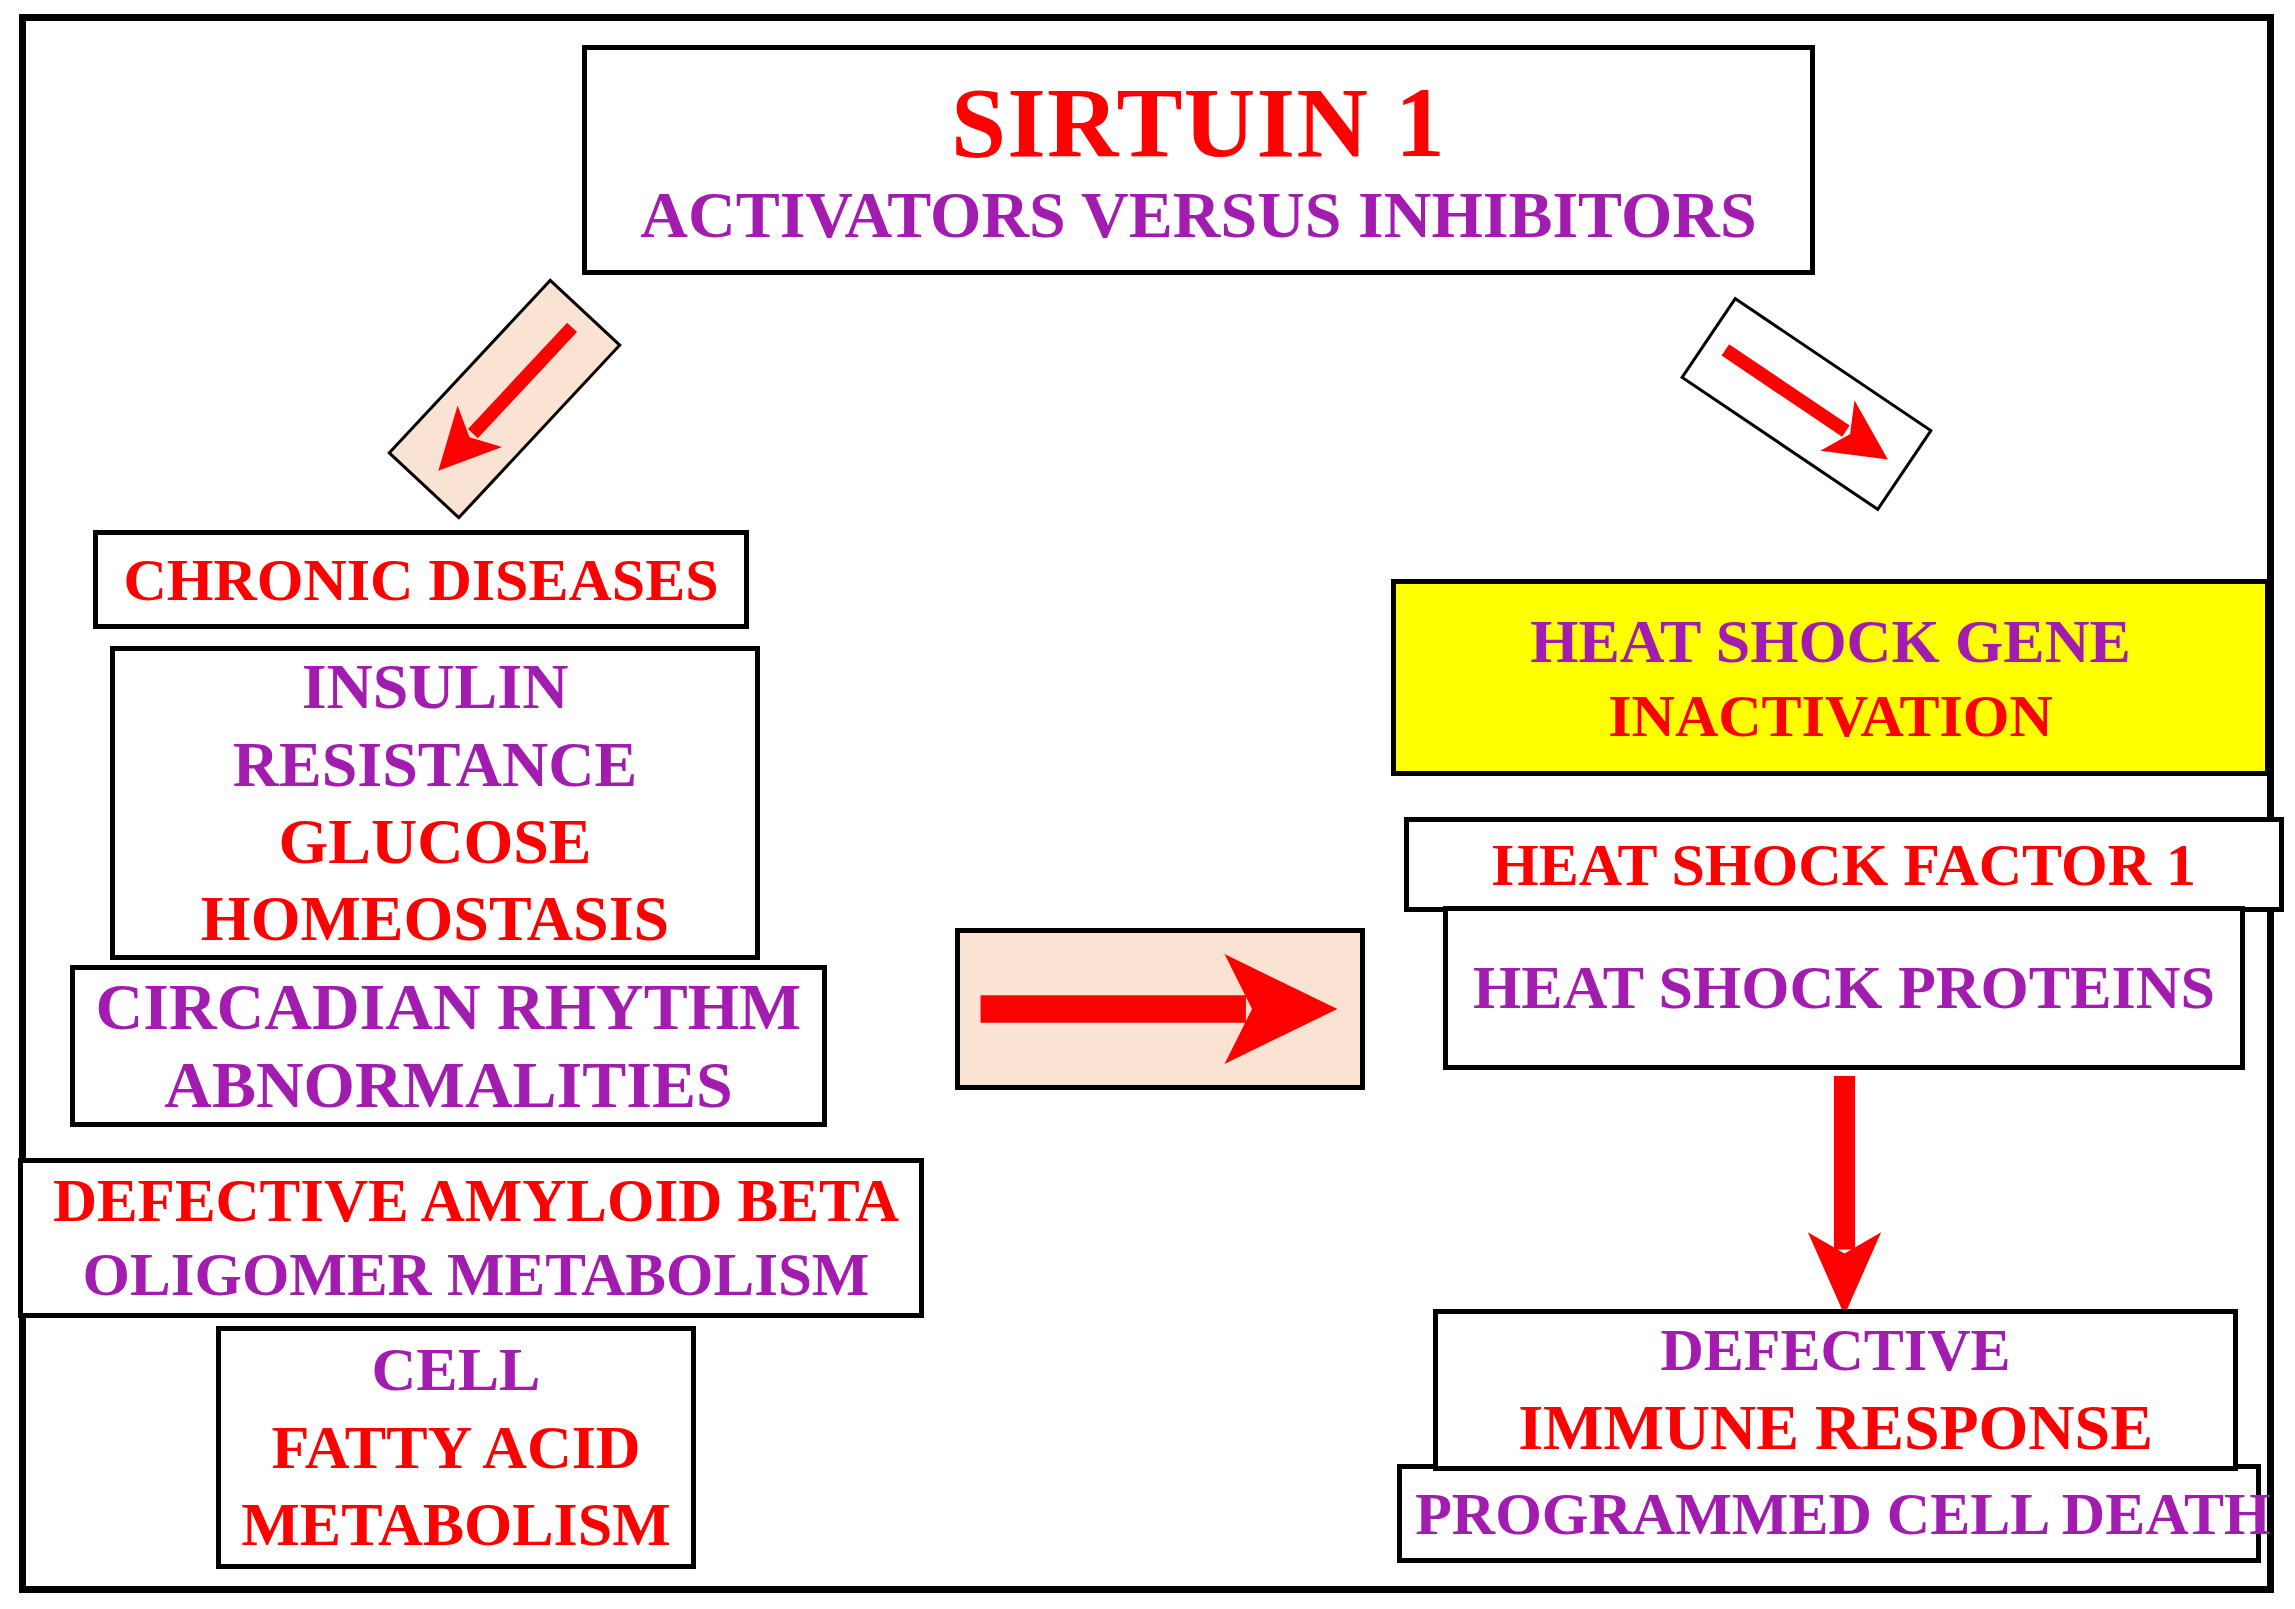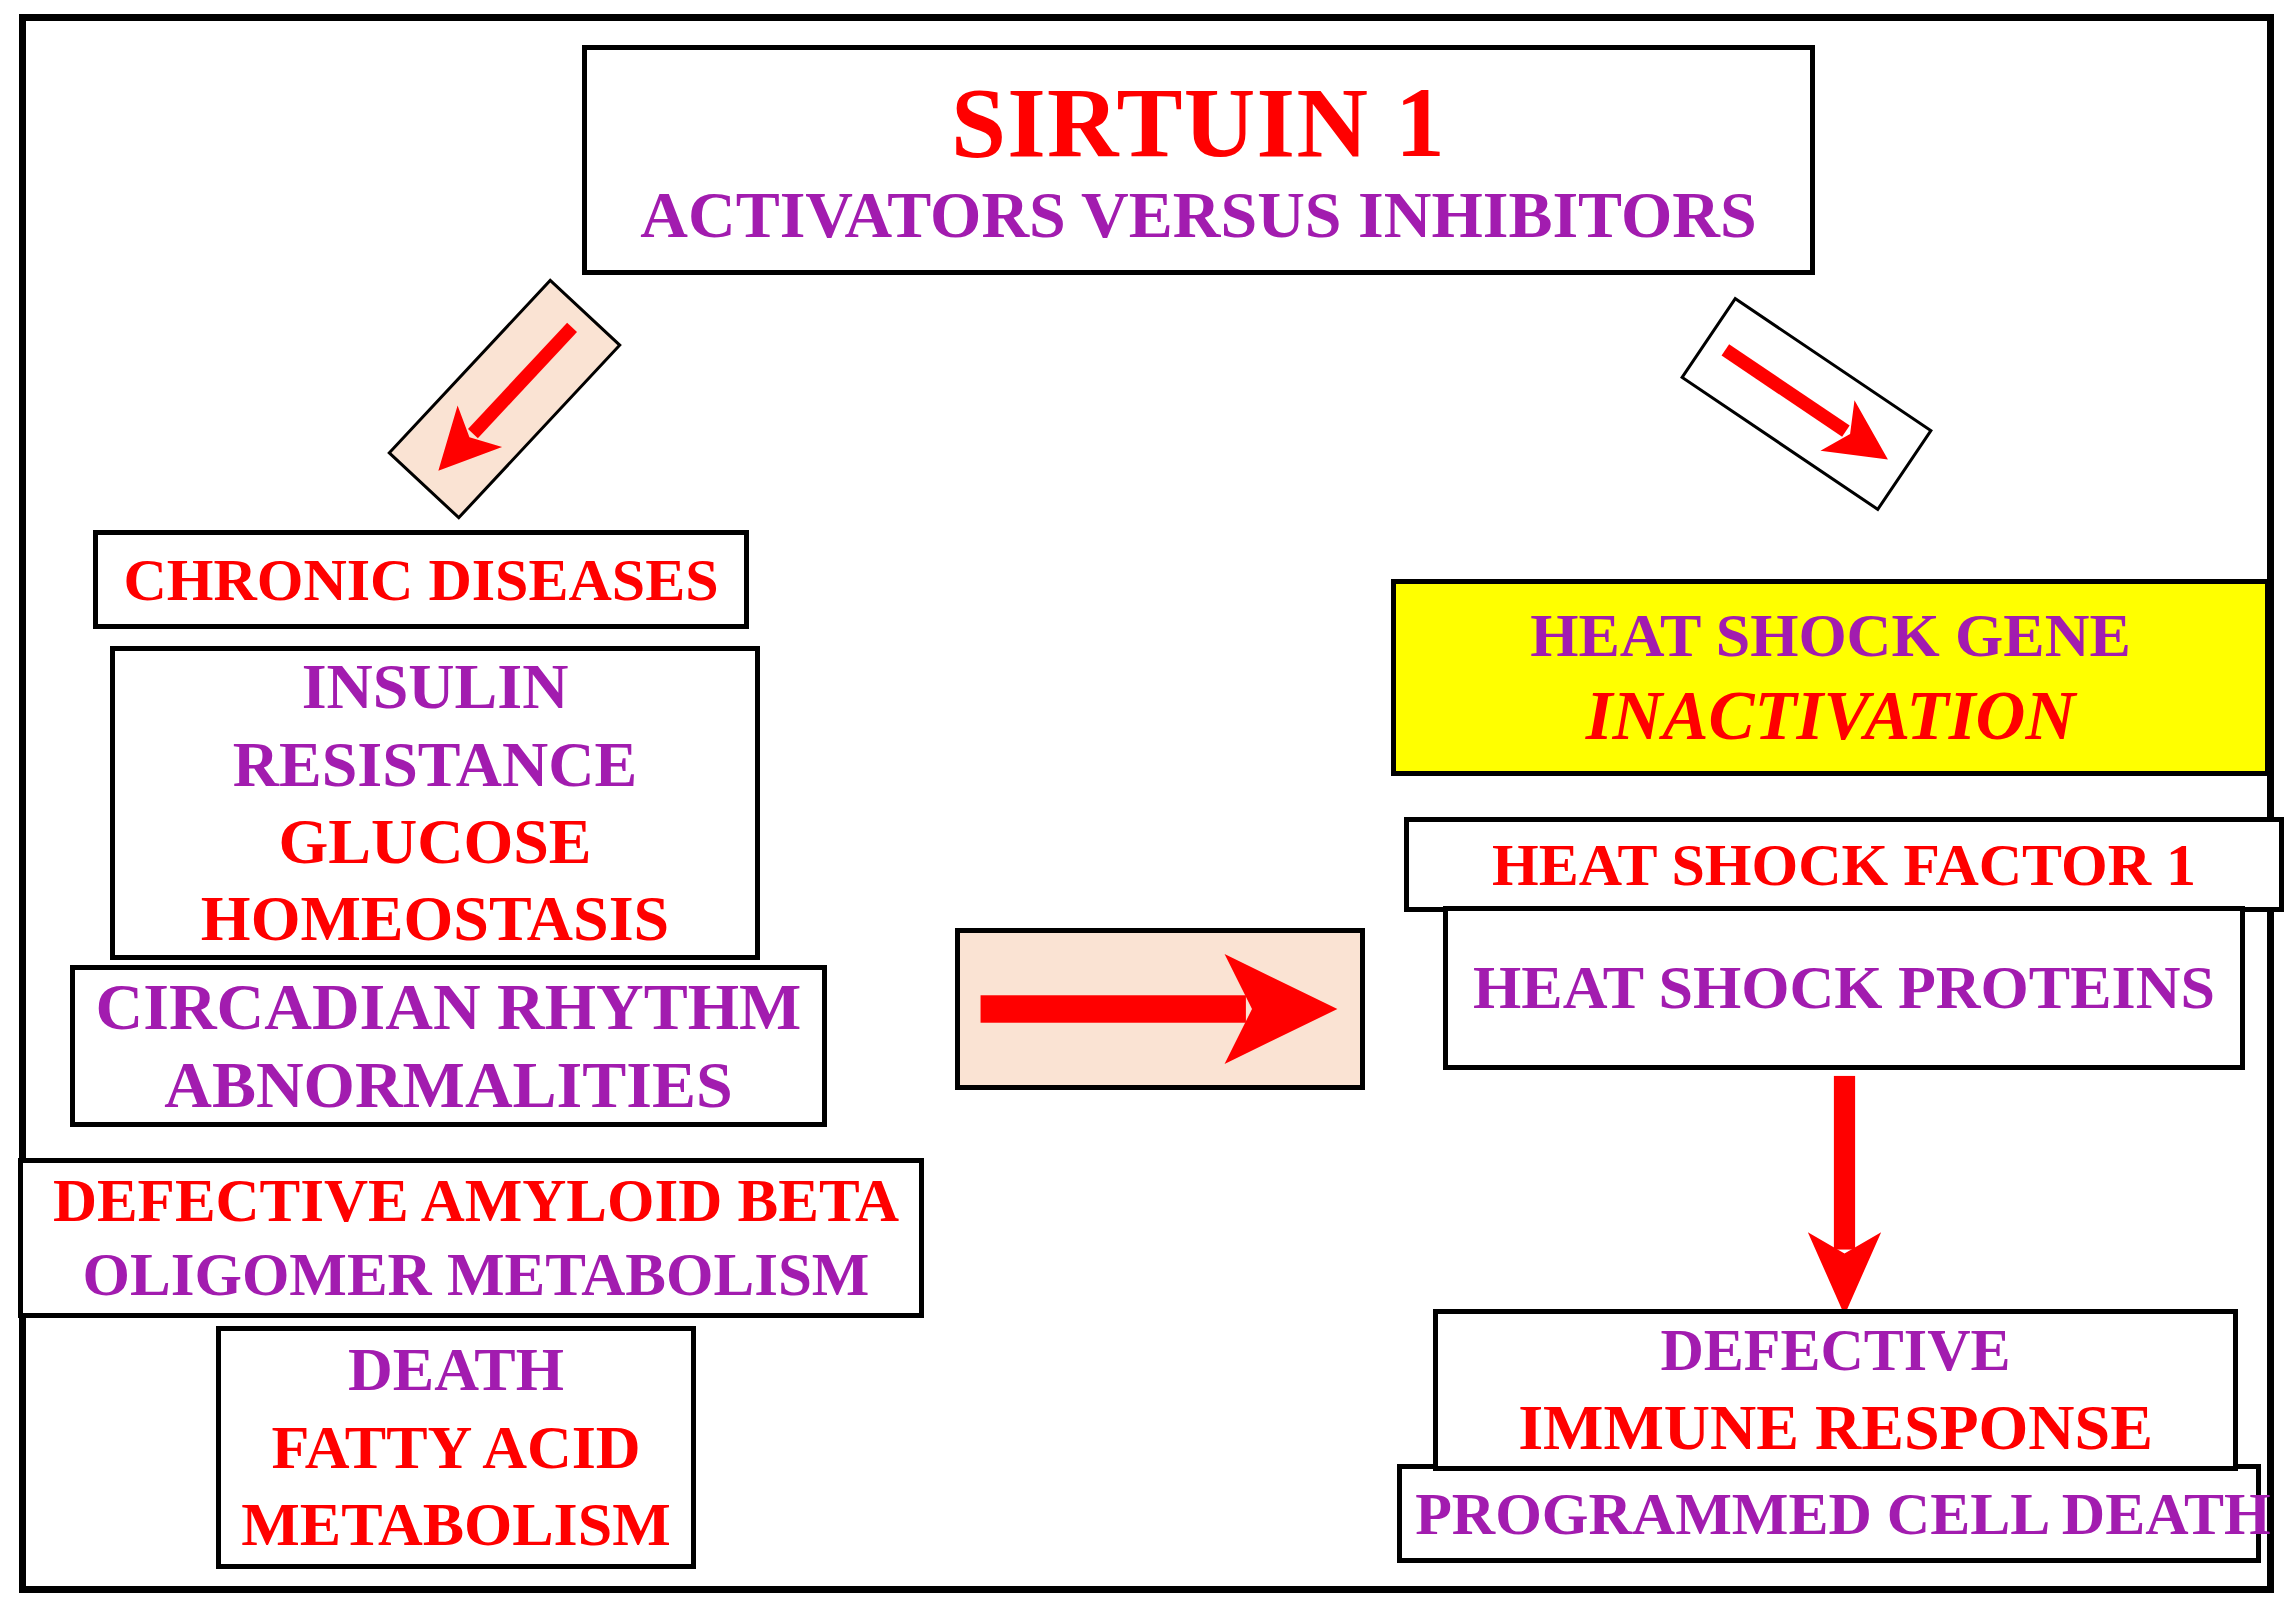--- a/index.html
+++ b/index.html
@@ -25,21 +25,21 @@
   .title-l2{font-size:66px;line-height:1.12;}
   
   .chronic{left:93px;top:530px;width:656px;height:99px;font-size:60px;}
   .insulin{left:110px;top:646px;width:650px;height:314px;font-size:64px;line-height:1.21;}
   .circadian{left:70px;top:965px;width:757px;height:162px;font-size:66px;line-height:1.18;}
   .amyloid{left:18px;top:1158px;width:906px;height:160px;font-size:61px;line-height:1.22;padding-left:10px;}
   .nafld{left:216px;top:1326px;width:480px;height:243px;font-size:62px;line-height:1.25;}
   
   .hsgene{left:1391px;top:579px;width:879px;height:197px;background:#FFFF00;}
   .hsgene .l1{font-size:62px;line-height:1.25;}
-  .hsgene .l2{font-size:69px;line-height:1.2;font-style:italic;}
+  .hsgene .l2{font-size:60px;line-height:1.2;}
   .hsf1{left:1404px;top:817px;width:880px;height:95px;font-size:60px;}
   .hsp{left:1443px;top:906px;width:802px;height:164px;line-height:1.25;}
   .hsp .l1{font-size:62px;}
   .hsp .l2{font-size:60px;}
   .immune{left:1433px;top:1309px;width:805px;height:162px;line-height:1.25;align-items:center;}
   .immune .l1{font-size:60px;}
   .immune .l2{font-size:64px;}
   .pcd{left:1397px;top:1464px;width:864px;height:99px;font-size:60px;padding-left:28px;}
   
   .mid-arrow-box{left:955px;top:928px;width:410px;height:162px;background:#FAE3D3;
@@ -94,21 +94,21 @@
     <span class="black">CIRCADIAN RHYTHM</span>
     <span class="black">ABNORMALITIES</span>
   </div>
 
   <div class="box amyloid">
     <span class="red">DEFECTIVE AMYLOID BETA</span>
     <span class="black">OLIGOMER METABOLISM</span>
   </div>
 
   <div class="box nafld">
-    <span class="black">DEATH</span>
+    <span class="black">CELL</span>
     <span class="red">FATTY ACID</span>
     <span class="red">METABOLISM</span>
   </div>
 
   <div class="box mid-arrow-box">
     <svg width="369" height="122" viewBox="0 0 120 40">
       <rect x="1" y="15.5" width="87" height="9" fill="#FF0000"></rect>
       <path d="M81 2 L118 20 L81 38 L90 20 Z" fill="#FF0000"></path>
     </svg>
   </div>

